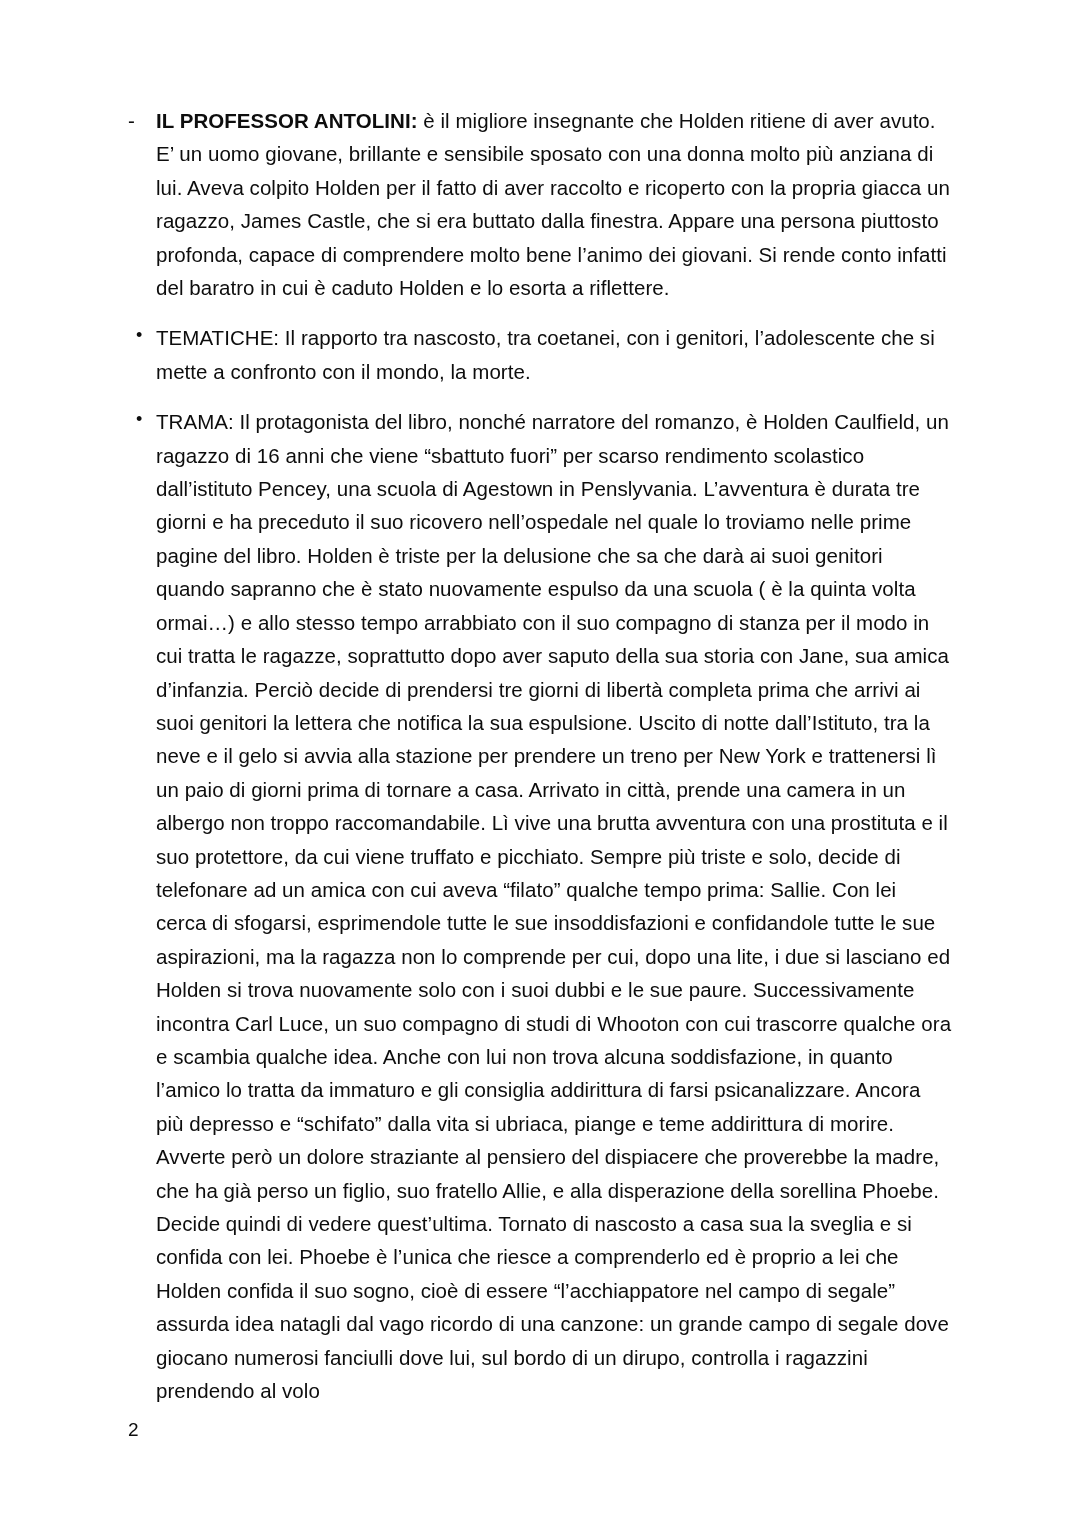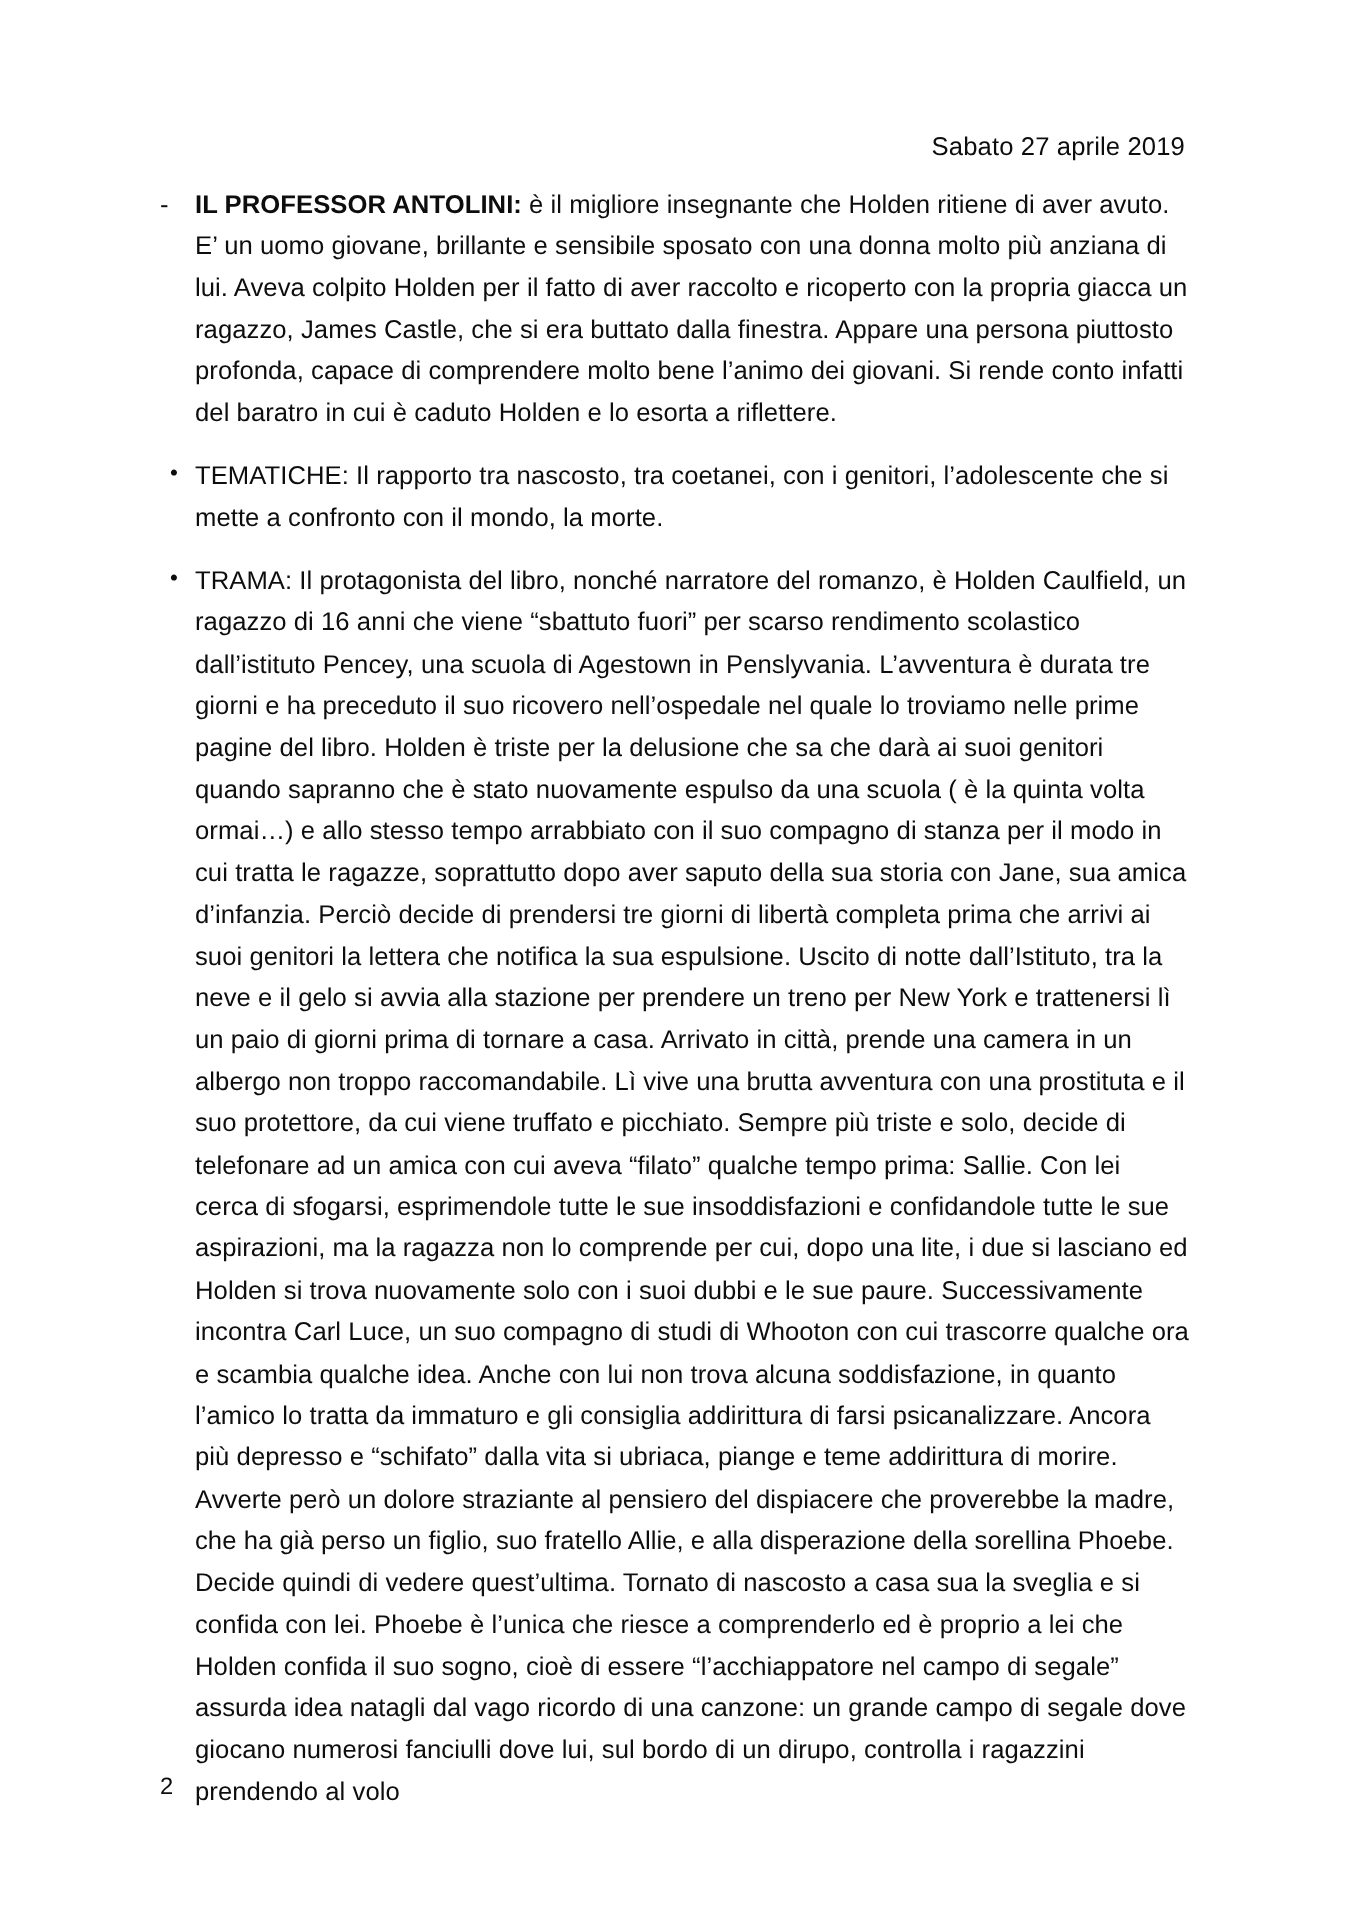--- a/index.html
+++ b/index.html
@@ -75,21 +75,20 @@
     bottom: 86px;
     font-size: 19px;
     color: #0d0d0d;
   }
 </style>
 </head>
 <body>
 
 <div class="page">
 
-  <div class="date-line">Sabato 27 aprile 2019</div>
 
   <ul class="bullet-list">
 
     <li class="bullet-item">
       <span class="marker dash">-</span>
       <span class="content"><span class="lead">IL PROFESSOR ANTOLINI:</span><span> è il migliore insegnante che Holden ritiene di aver avuto. E’ un uomo giovane, brillante e sensibile sposato con una donna molto più anziana di lui. Aveva colpito Holden per il fatto di aver raccolto e ricoperto con la propria giacca un ragazzo, James Castle, che si era buttato dalla finestra. Appare una persona piuttosto profonda, capace di comprendere molto bene l’animo dei giovani. Si rende conto infatti del baratro in cui è caduto Holden e lo esorta a riflettere.</span></span>
     </li>
 
     <li class="bullet-item">
       <span class="marker dot">•</span>

